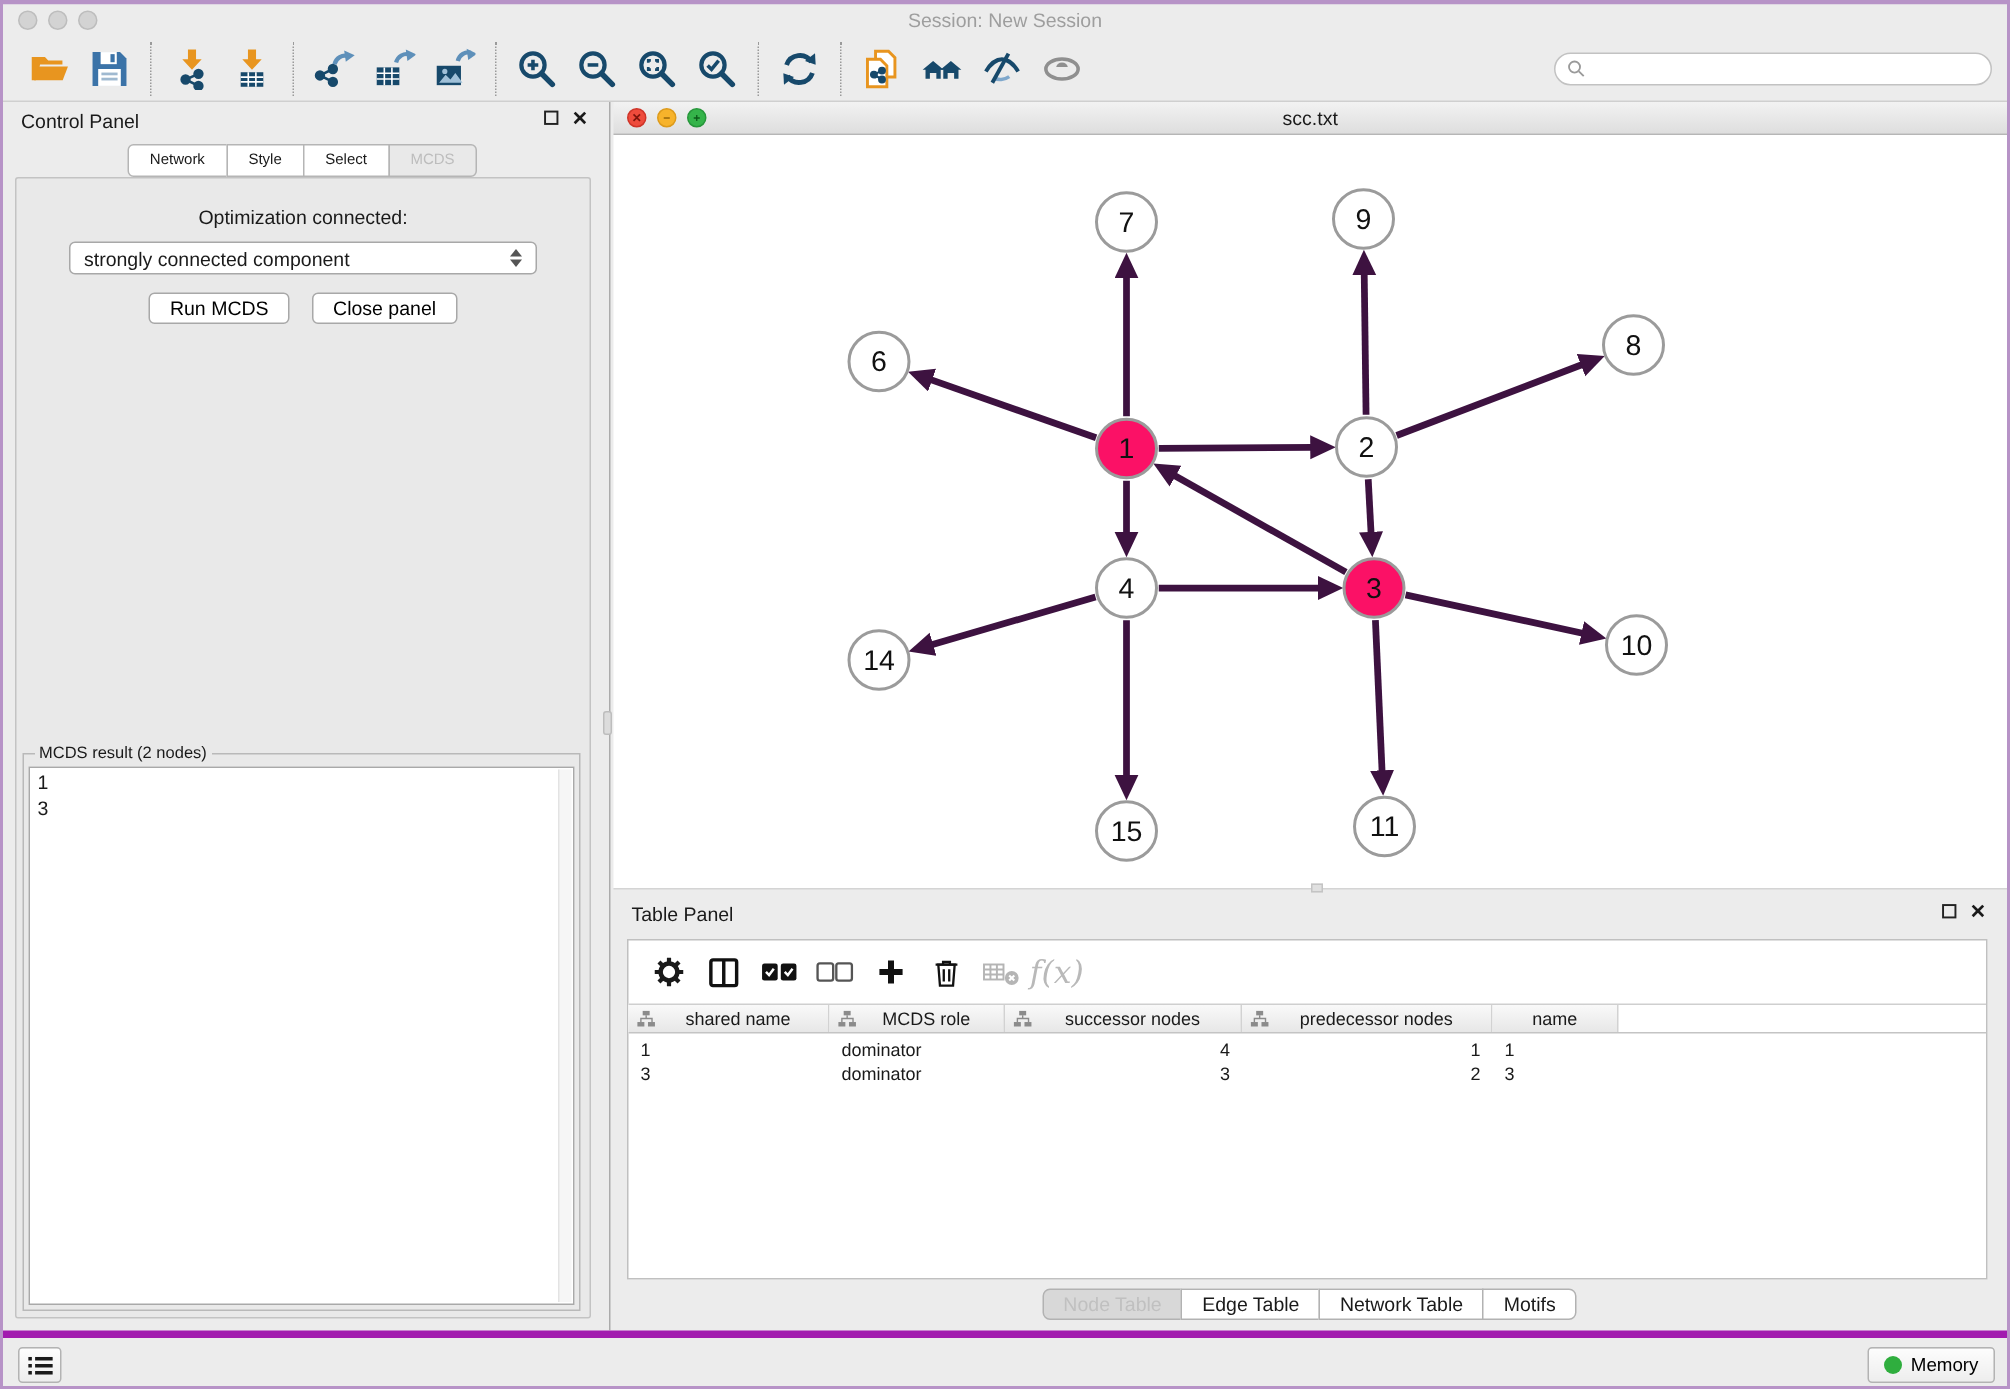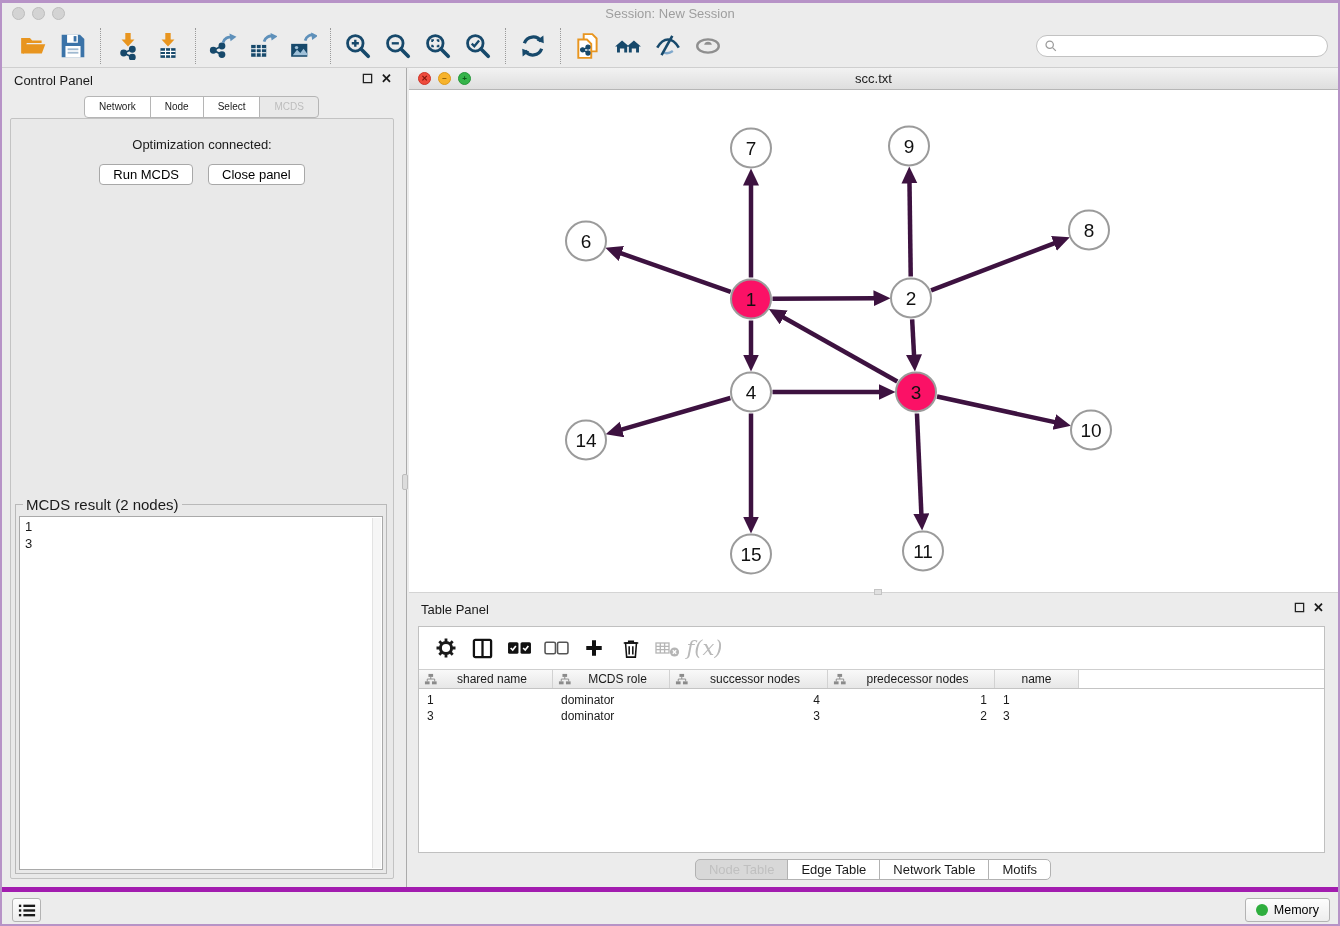--- a/index.html
+++ b/index.html
@@ -42,21 +42,21 @@
   .opt-label { margin-top:18px; text-align:center; font-size:13px; }
   .opt-select { margin:9px auto 0; width:312px; height:22px; background:#fff; border:1px solid #a8a8a8; border-radius:4px; display:flex; align-items:center; padding:0 9px; font-size:13px; }
   .opt-select .sel-text { flex:1; }
   .stepper { display:flex; flex-direction:column; gap:2px; align-items:center; }
   .stepper i { width:0; height:0; border-left:4px solid transparent; border-right:4px solid transparent; }
   .stepper .up { border-bottom:5px solid #555; }
   .stepper .down { border-top:5px solid #555; }
   .cp-buttons { margin-top:12px; display:flex; justify-content:center; gap:15px; }
   .cp-btn { height:21px; padding:0 13px; font-size:13px; font-family:inherit; background:#fff; border:1px solid #a8a8a8; border-radius:4px; }
   .result-fieldset { position:absolute; left:4px; right:6px; top:377px; bottom:4px; border:1px solid #b9b9b9; padding:3px; display:flex; }
-  .result-fieldset legend { font-size:15px; padding:0 3px; margin-left:4px; }
+  .result-fieldset legend { font-size:11px; padding:0 3px; margin-left:4px; }
   .result-text { flex:1; background:#fff; border:1px solid #a9a9a9; font-size:13px; line-height:17px; padding:1px 5px; white-space:pre; position:relative; }
   .vtrack { position:absolute; right:1px; top:1px; bottom:1px; width:9px; background:#f6f6f6; border-left:1px solid #e3e3e3; }
 
   
   .vsplit { width:7px; flex:0 0 auto; position:relative; background:#ececec; }
   .vsplit .line { position:absolute; right:2px; top:0; bottom:0; width:1px; background:#ababab; }
   .vsplit-handle { position:absolute; top:406px; left:0; width:6px; height:16px; background:#dcdcdc; border:1px solid #bdbdbd; border-radius:2px; }
 
   
   .right-col { flex:1; display:flex; flex-direction:column; min-width:0; }
@@ -283,26 +283,33 @@
           <span class="win-float">
               <svg viewBox="0 0 12 12" fill="none" stroke="#222" stroke-width="1.4">
                 <rect x="1.5" y="1.5" width="9" height="9"></rect>
               </svg>
             </span>
           <span class="win-close">✕</span>
         </span>
       </div>
       <div class="cp-tabs" id="cp-tabs">
           <div class="cp-tab">Network</div>
-          <div class="cp-tab">Node</div>
+          <div class="cp-tab">Style</div>
           <div class="cp-tab">Select</div>
           <div class="cp-tab active">MCDS</div>
         </div>
       <div class="cp-box">
         <div class="opt-label">Optimization connected:</div>
+        <div class="opt-select">
+          <span class="sel-text">strongly connected component</span>
+          <span class="stepper">
+              <i class="up"></i>
+              <i class="down"></i>
+            </span>
+        </div>
         <div class="cp-buttons">
           <button class="cp-btn">Run MCDS</button>
           <button class="cp-btn">Close panel</button>
         </div>
         <fieldset class="result-fieldset">
           <legend>MCDS result (2 nodes)</legend>
           <div class="result-text" id="result-text">1
 3<span class="vtrack"></span></div>
         </fieldset>
       </div>

